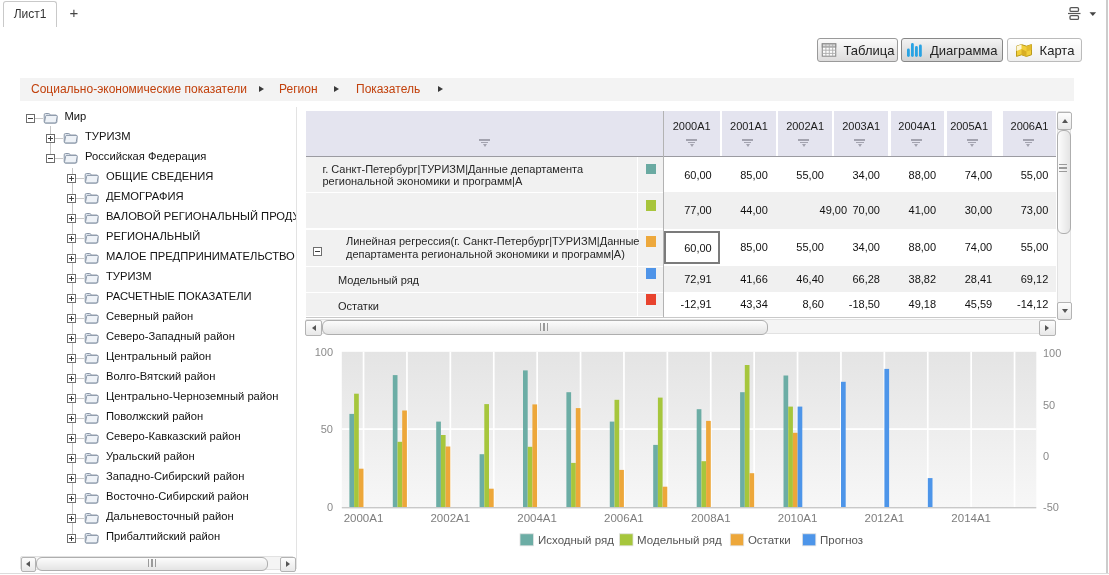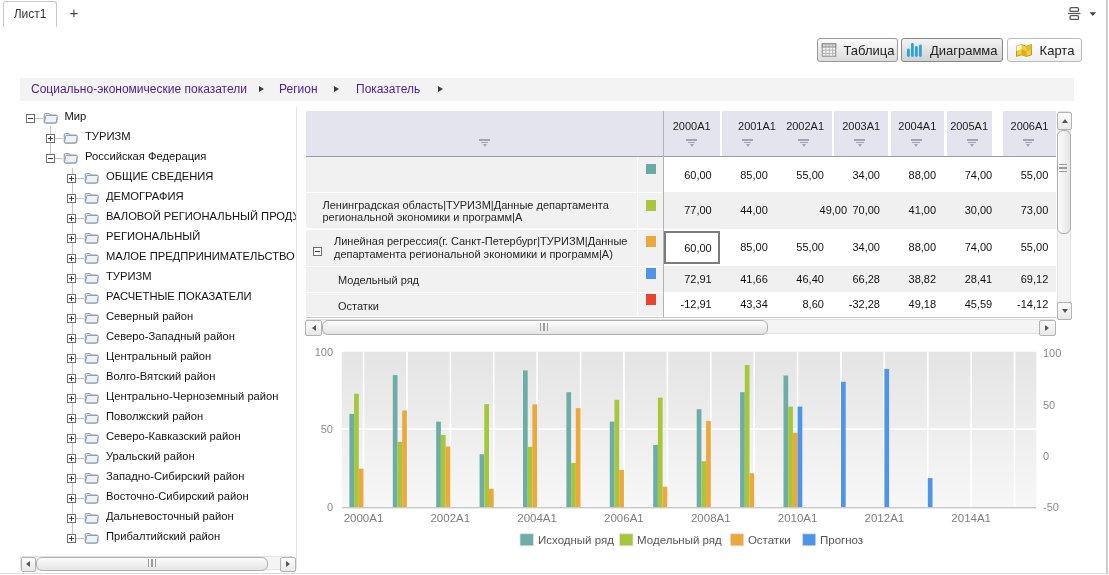--- a/index.html
+++ b/index.html
@@ -4,21 +4,21 @@
 html,body{margin:0;padding:0;}
 body{width:1109px;height:575px;background:#fff;font-family:"Liberation Sans",sans-serif;overflow:hidden;}
 #root{position:relative;width:1109px;height:575px;overflow:hidden;}
 .abs{position:absolute;}
 .tab{left:3px;top:1px;width:52px;height:25px;border:1px solid #c9c9c9;border-bottom:none;
  border-radius:3px 3px 0 0;background:#fff;color:#333;font-size:12px;line-height:24px;text-align:center;}
 .plus{left:66px;top:3px;width:16px;height:20px;color:#444;font-size:15px;line-height:20px;text-align:center;}
 .btn{height:22px;border:1px solid #9a9a9a;border-radius:3px;background:linear-gradient(#fbfbfb,#dddcdc);
  color:#222;font-size:13px;display:flex;align-items:center;justify-content:center;gap:7px;}
 .crumbbar{left:20px;top:78px;width:1054px;height:23px;background:#f3f3f3;}
-.crumbtx{top:82px;height:15px;line-height:15px;font-size:12px;color:#4c1d95;}
+.crumbtx{top:82px;height:15px;line-height:15px;font-size:12px;color:#c2410c;}
 .carr{width:0;height:0;border-left:5px solid #3a3a3a;border-top:3.5px solid transparent;border-bottom:3.5px solid transparent;display:inline-block;}
 
 .trow{position:absolute;height:16px;font-size:11.2px;color:#111;white-space:nowrap;}
 .ebox{position:absolute;width:7px;height:7px;border:1px solid #6e6e6e;background:#fff;}
 .ebox i{position:absolute;left:1px;top:3px;width:5px;height:1px;background:#3d3d3d;}
 .ebox.p b{position:absolute;left:3px;top:1px;width:1px;height:5px;background:#3d3d3d;}
 .tl{position:absolute;background:#c6c6c6;}
 
 .sbtn{position:absolute;border:1px solid #b3b3b3;background:linear-gradient(#fdfdfd,#e8e8e8);border-radius:2px;
  display:flex;align-items:center;justify-content:center;}
@@ -322,21 +322,21 @@
     </div>
 <div class="abs hdr" style="left:305.5px;top:111px;width:358.1px;height:45px"></div>
 <div class="abs hdr hlabel" style="left:663.6px;top:111px;width:56.1px;height:45px;">
       <div style="margin-top:9px">2000A1</div>
     </div>
 <div class="abs fico" style="left:686.15px;top:139px">
       <span style="width:11px;height:1.6px"></span>
       <span style="width:7.4px;height:1.6px"></span>
       <span style="width:0;height:0;background:none;border-left:2.6px solid transparent;border-right:2.6px solid transparent;border-top:3.2px solid #a3a3af"></span>
     </div>
-<div class="abs hdr hlabel" style="left:722.2px;top:111px;width:53.6px;height:45px;padding-left:8px;">
+<div class="abs hdr hlabel" style="left:722.2px;top:111px;width:53.6px;height:45px;">
       <div style="margin-top:9px">2001A1</div>
     </div>
 <div class="abs fico" style="left:742.25px;top:139px">
       <span style="width:11px;height:1.6px"></span>
       <span style="width:7.4px;height:1.6px"></span>
       <span style="width:0;height:0;background:none;border-left:2.6px solid transparent;border-right:2.6px solid transparent;border-top:3.2px solid #a3a3af"></span>
     </div>
 <div class="abs hdr hlabel" style="left:778.3000000000001px;top:111px;width:53.6px;height:45px;">
       <div style="margin-top:9px">2002A1</div>
     </div>
@@ -389,22 +389,22 @@
 <div class="abs" style="left:305.5px;top:228.0px;width:358.1px;height:1.6px;background:#fff"></div>
 <div class="abs" style="left:305.5px;top:265.5px;width:358.1px;height:1.6px;background:#fff"></div>
 <div class="abs" style="left:305.5px;top:291.5px;width:358.1px;height:1.6px;background:#fff"></div>
 <div class="abs" style="left:663.6px;top:157.3px;width:392.69999999999993px;height:35px;background:#ffffff"></div>
 <div class="abs" style="left:663.6px;top:192.3px;width:392.69999999999993px;height:36.5px;background:#f0f0f0"></div>
 <div class="abs" style="left:663.6px;top:228.8px;width:392.69999999999993px;height:37.5px;background:#ffffff"></div>
 <div class="abs" style="left:663.6px;top:266.3px;width:392.69999999999993px;height:26px;background:#f0f0f0"></div>
 <div class="abs" style="left:663.6px;top:292.3px;width:392.69999999999993px;height:24.5px;background:#ffffff"></div>
 <div class="abs" style="left:663.0px;top:111px;width:1.2px;height:205.5px;background:#b3b3b3"></div>
 <div class="abs" style="left:305.5px;top:316.5px;width:750.8px;height:1.4px;background:#c9c9c9"></div>
-<div class="lbl" style="left:322.5px;top:198.5px;width:302px">Ленинградская область|ТУРИЗМ|Данные департамента региональной экономики и программ|А</div>
-<div class="lbl" style="left:334px;top:235px;width:302px">Линейная регрессия(г. Санкт-Петербург|ТУРИЗМ|Данные департамента региональной экономики и программ|А)</div>
+<div class="lbl" style="left:322.5px;top:162.5px;width:302px">г. Санкт-Петербург|ТУРИЗМ|Данные департамента региональной экономики и программ|А</div>
+<div class="lbl" style="left:346px;top:235px;width:302px">Линейная регрессия(г. Санкт-Петербург|ТУРИЗМ|Данные департамента региональной экономики и программ|А)</div>
 <div class="ebox" style="left:312.5px;top:247px">
       <i></i>
     </div>
 <div class="lbl" style="left:338px;top:274px">Модельный ряд</div>
 <div class="lbl" style="left:338px;top:300px">Остатки</div>
 <div class="sw" style="left:645.5px;top:163.8px;background:#6aaaa2"></div>
 <div class="sw" style="left:645.5px;top:200.3px;background:#a8c53c"></div>
 <div class="sw" style="left:645.5px;top:236.3px;background:#eda83c"></div>
 <div class="sw" style="left:645.5px;top:268.3px;background:#4f94e8"></div>
 <div class="sw" style="left:645.5px;top:294.3px;background:#e8432e"></div>
@@ -432,21 +432,21 @@
 <div class="vcell" style="left:663.6px;top:274.0px;width:48.1px">72,91</div>
 <div class="vcell" style="left:719.7px;top:274.0px;width:48.1px">41,66</div>
 <div class="vcell" style="left:775.8000000000001px;top:274.0px;width:48.1px">46,40</div>
 <div class="vcell" style="left:831.9000000000001px;top:274.0px;width:48.1px">66,28</div>
 <div class="vcell" style="left:888.0px;top:274.0px;width:48.1px">38,82</div>
 <div class="vcell" style="left:944.1px;top:274.0px;width:48.1px">28,41</div>
 <div class="vcell" style="left:1000.2px;top:274.0px;width:48.1px">69,12</div>
 <div class="vcell" style="left:663.6px;top:299.25px;width:48.1px">-12,91</div>
 <div class="vcell" style="left:719.7px;top:299.25px;width:48.1px">43,34</div>
 <div class="vcell" style="left:775.8000000000001px;top:299.25px;width:48.1px">8,60</div>
-<div class="vcell" style="left:831.9000000000001px;top:299.25px;width:48.1px">-32,28</div>
+<div class="vcell" style="left:831.9000000000001px;top:299.25px;width:48.1px">-18,50</div>
 <div class="vcell" style="left:888.0px;top:299.25px;width:48.1px">49,18</div>
 <div class="vcell" style="left:944.1px;top:299.25px;width:48.1px">45,59</div>
 <div class="vcell" style="left:1000.2px;top:299.25px;width:48.1px">-14,12</div>
 <div class="abs" style="left:663.6px;top:230.6px;width:52.10000000000002px;height:29.799999999999983px;border:2px solid #7b7b7b;background:#fff"></div>
 <div class="vcell" style="left:663.6px;top:242.5px;width:48.1px">60,00</div>
 <div class="abs track" style="left:1056.5px;top:111px;width:12px;height:205.5px;border-radius:2px"></div>
 <div class="abs sbtn" style="left:1057px;top:111.5px;width:13px;height:16px;">
       <span style="width:0;height:0;border-bottom:4px solid #555;border-left:3px solid transparent;border-right:3px solid transparent"></span>
     </div>
 <div class="abs sbtn" style="left:1057px;top:301.5px;width:13px;height:16px;">

